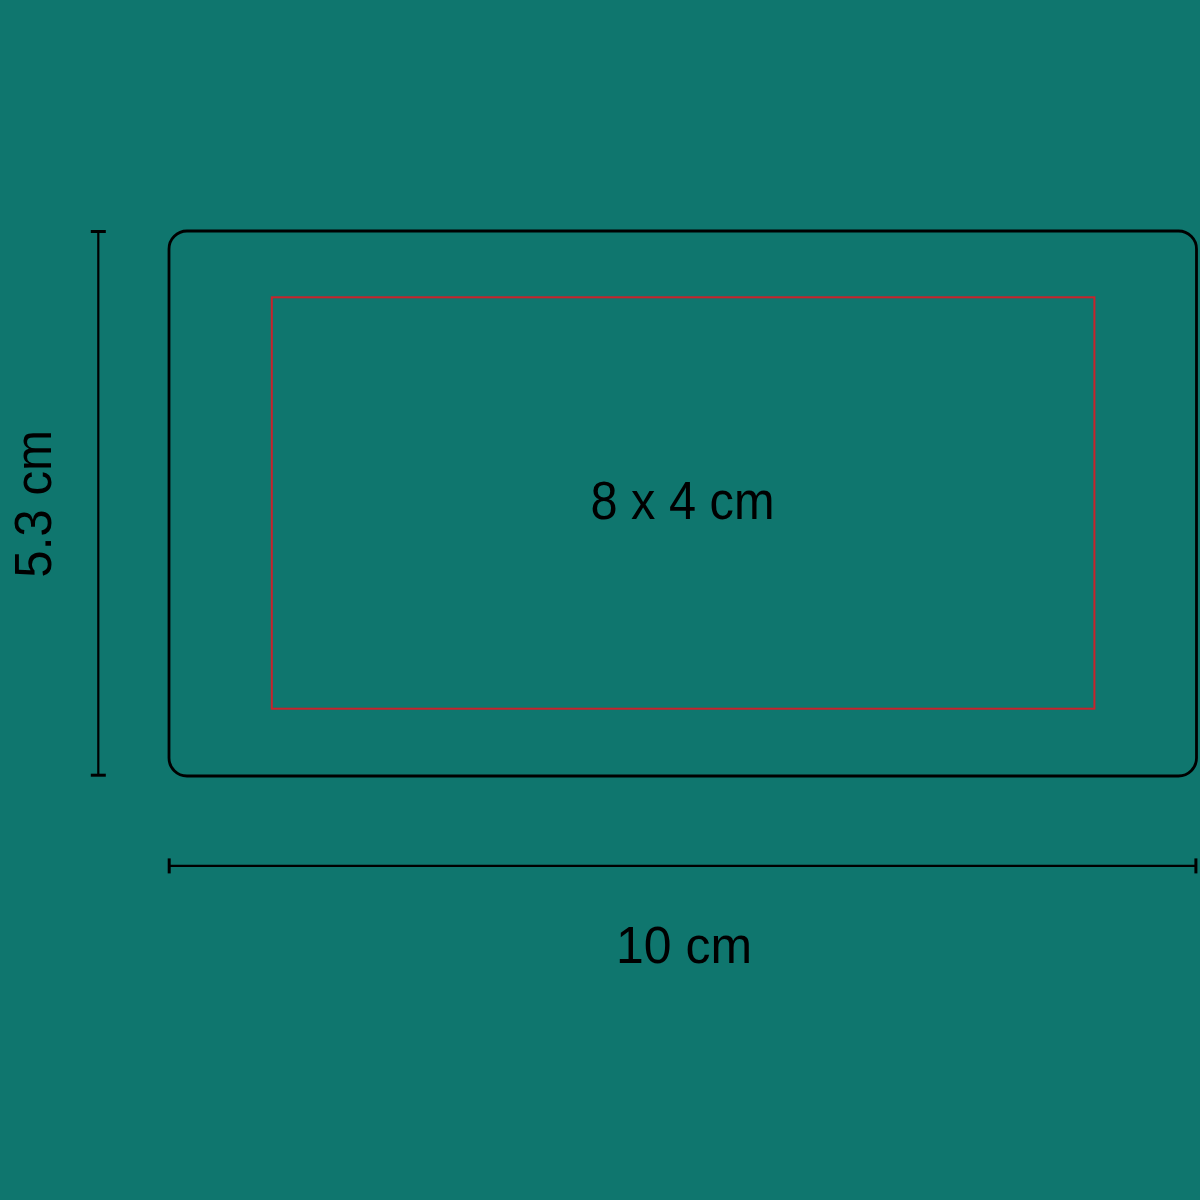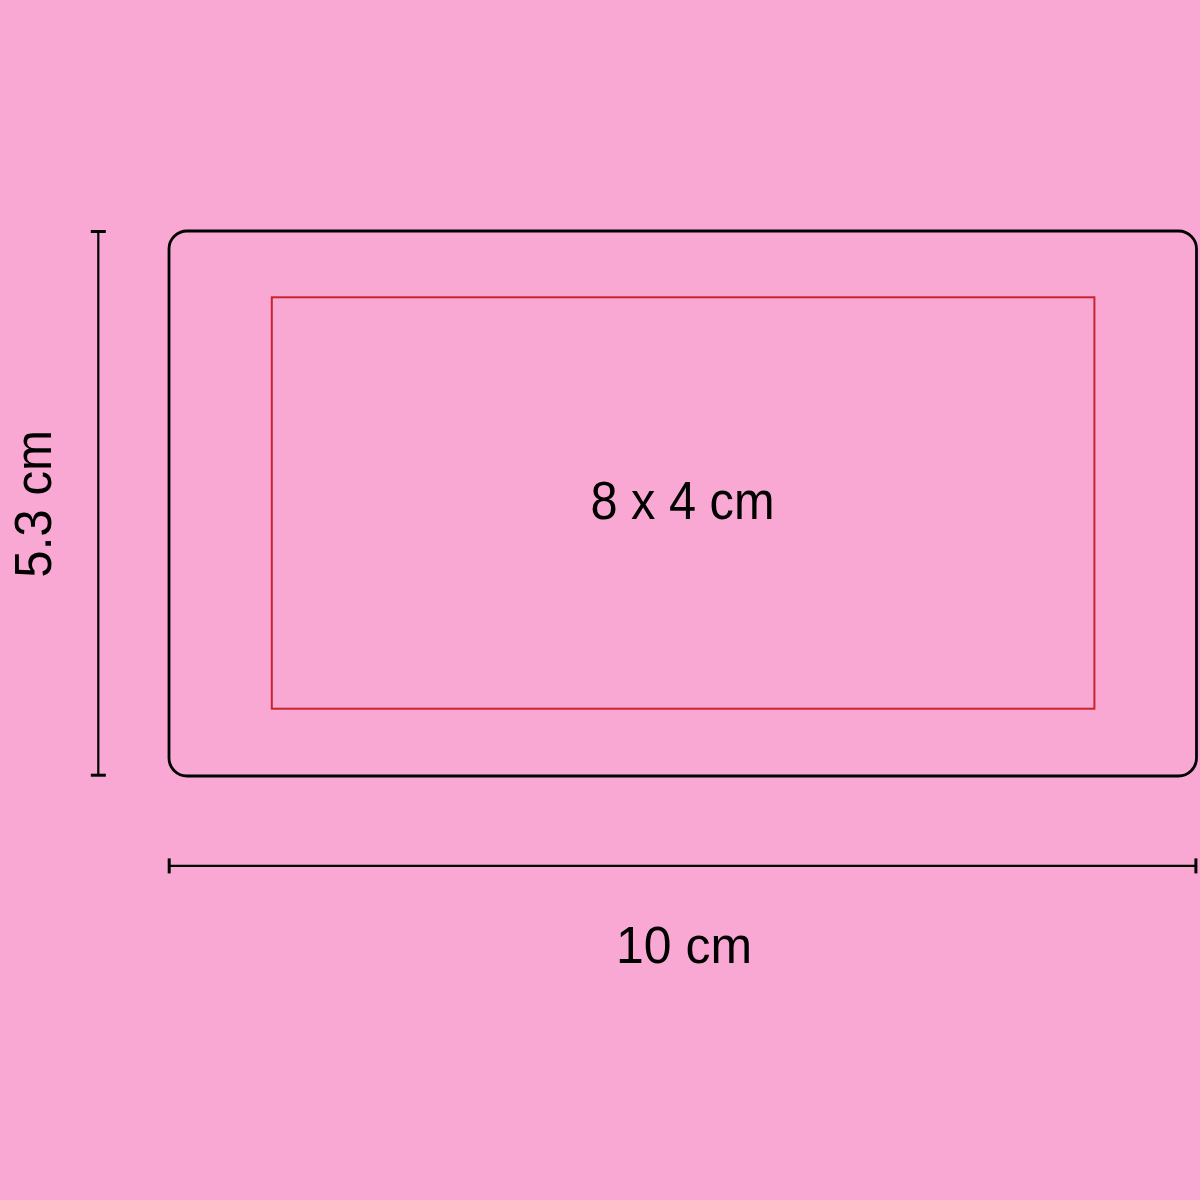--- a/index.html
+++ b/index.html
@@ -1,16 +1,16 @@
 <!DOCTYPE html>
 <html><head>
 <meta charset="utf-8">
 <style>
   html,body{margin:0;padding:0;background:#ffffff;}
-  .page{width:1200px;height:1200px;position:relative;background:#f9a8d4;overflow:hidden;}
+  .page{width:1200px;height:1200px;position:relative;background:#0f766e;overflow:hidden;}
   svg{display:block;}
   text{font-family:"Liberation Sans", sans-serif;fill:#000000;}
 </style>
 </head>
 <body>
 
 <div class="page">
 <svg width="1200" height="1200" viewBox="0 0 1200 1200">
 
   <rect x="169" y="231" width="1027.5" height="545" rx="18" ry="18" fill="none" stroke="#000000" stroke-width="2.8"></rect>

